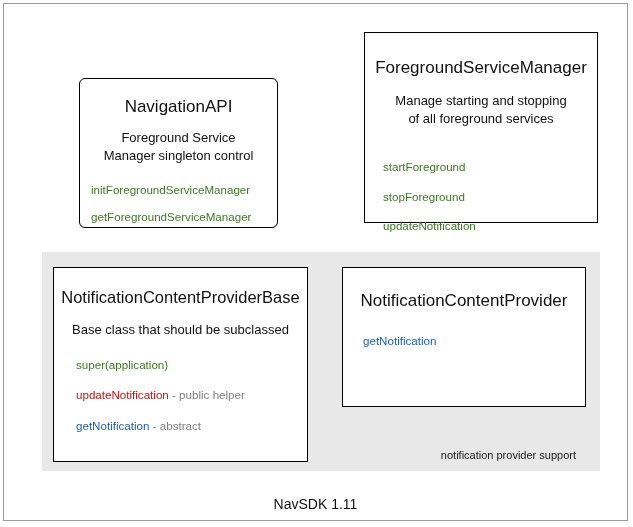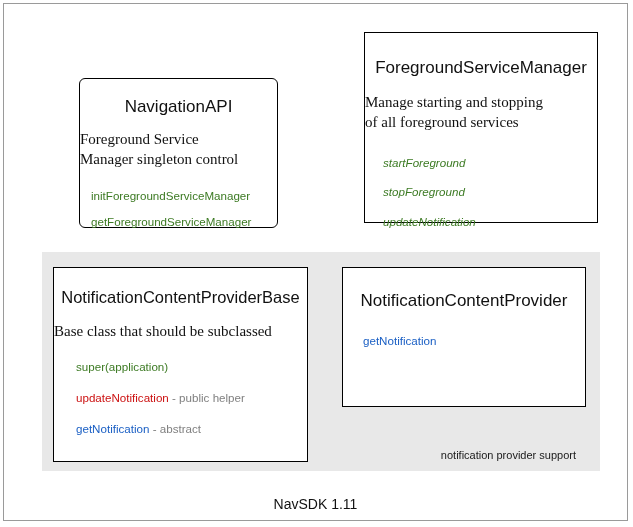--- a/index.html
+++ b/index.html
@@ -49,25 +49,24 @@
     border: 1.6px solid #000000;
     box-sizing: border-box;
   }
   .class-title {
     text-align: center;
     font-size: 17px;
     color: #111111;
     white-space: nowrap;
   }
   .class-desc {
-    text-align: left;
-    font-size: 15px;
+    text-align: center;
+    font-size: 13px;
     color: #111111;
     line-height: 1.35;
-    font-family: Liberation Serif, serif;
   }
   .methods {
     margin-top: 14px;
   }
   .method-row {
     font-size: 11.6px;
     line-height: 1.35;
     white-space: nowrap;
   }
   .m-green { color: #3c7a23; }
@@ -82,21 +81,21 @@
   #box-navigation-api .class-title { margin-top: 18px; }
   #box-navigation-api .class-desc  { margin-top: 12px; }
   #box-navigation-api .methods     { margin-top: 18px; padding-left: 11px; }
   #box-navigation-api .method-row  { margin-bottom: 11px; }
 
   #box-foreground-service-manager {
     left: 360px; top: 28px; width: 234px; height: 191px;
   }
   #box-foreground-service-manager .class-title { margin-top: 25px; }
   #box-foreground-service-manager .class-desc  { margin-top: 14px; }
-  #box-foreground-service-manager .methods     { margin-top: 22px; padding-left: 18px; font-style: italic; }
+  #box-foreground-service-manager .methods     { margin-top: 32px; padding-left: 18px; }
   #box-foreground-service-manager .method-row  { margin-bottom: 14px; }
 
   #box-notification-content-provider-base {
     left: 49px; top: 263px; width: 255px; height: 195px;
   }
   #box-notification-content-provider-base .class-title { margin-top: 20px; font-size: 16.5px; }
   #box-notification-content-provider-base .class-desc  { margin-top: 14px; }
   #box-notification-content-provider-base .methods     { margin-top: 18px; padding-left: 22px; }
   #box-notification-content-provider-base .method-row  { margin-bottom: 15px; }
 

